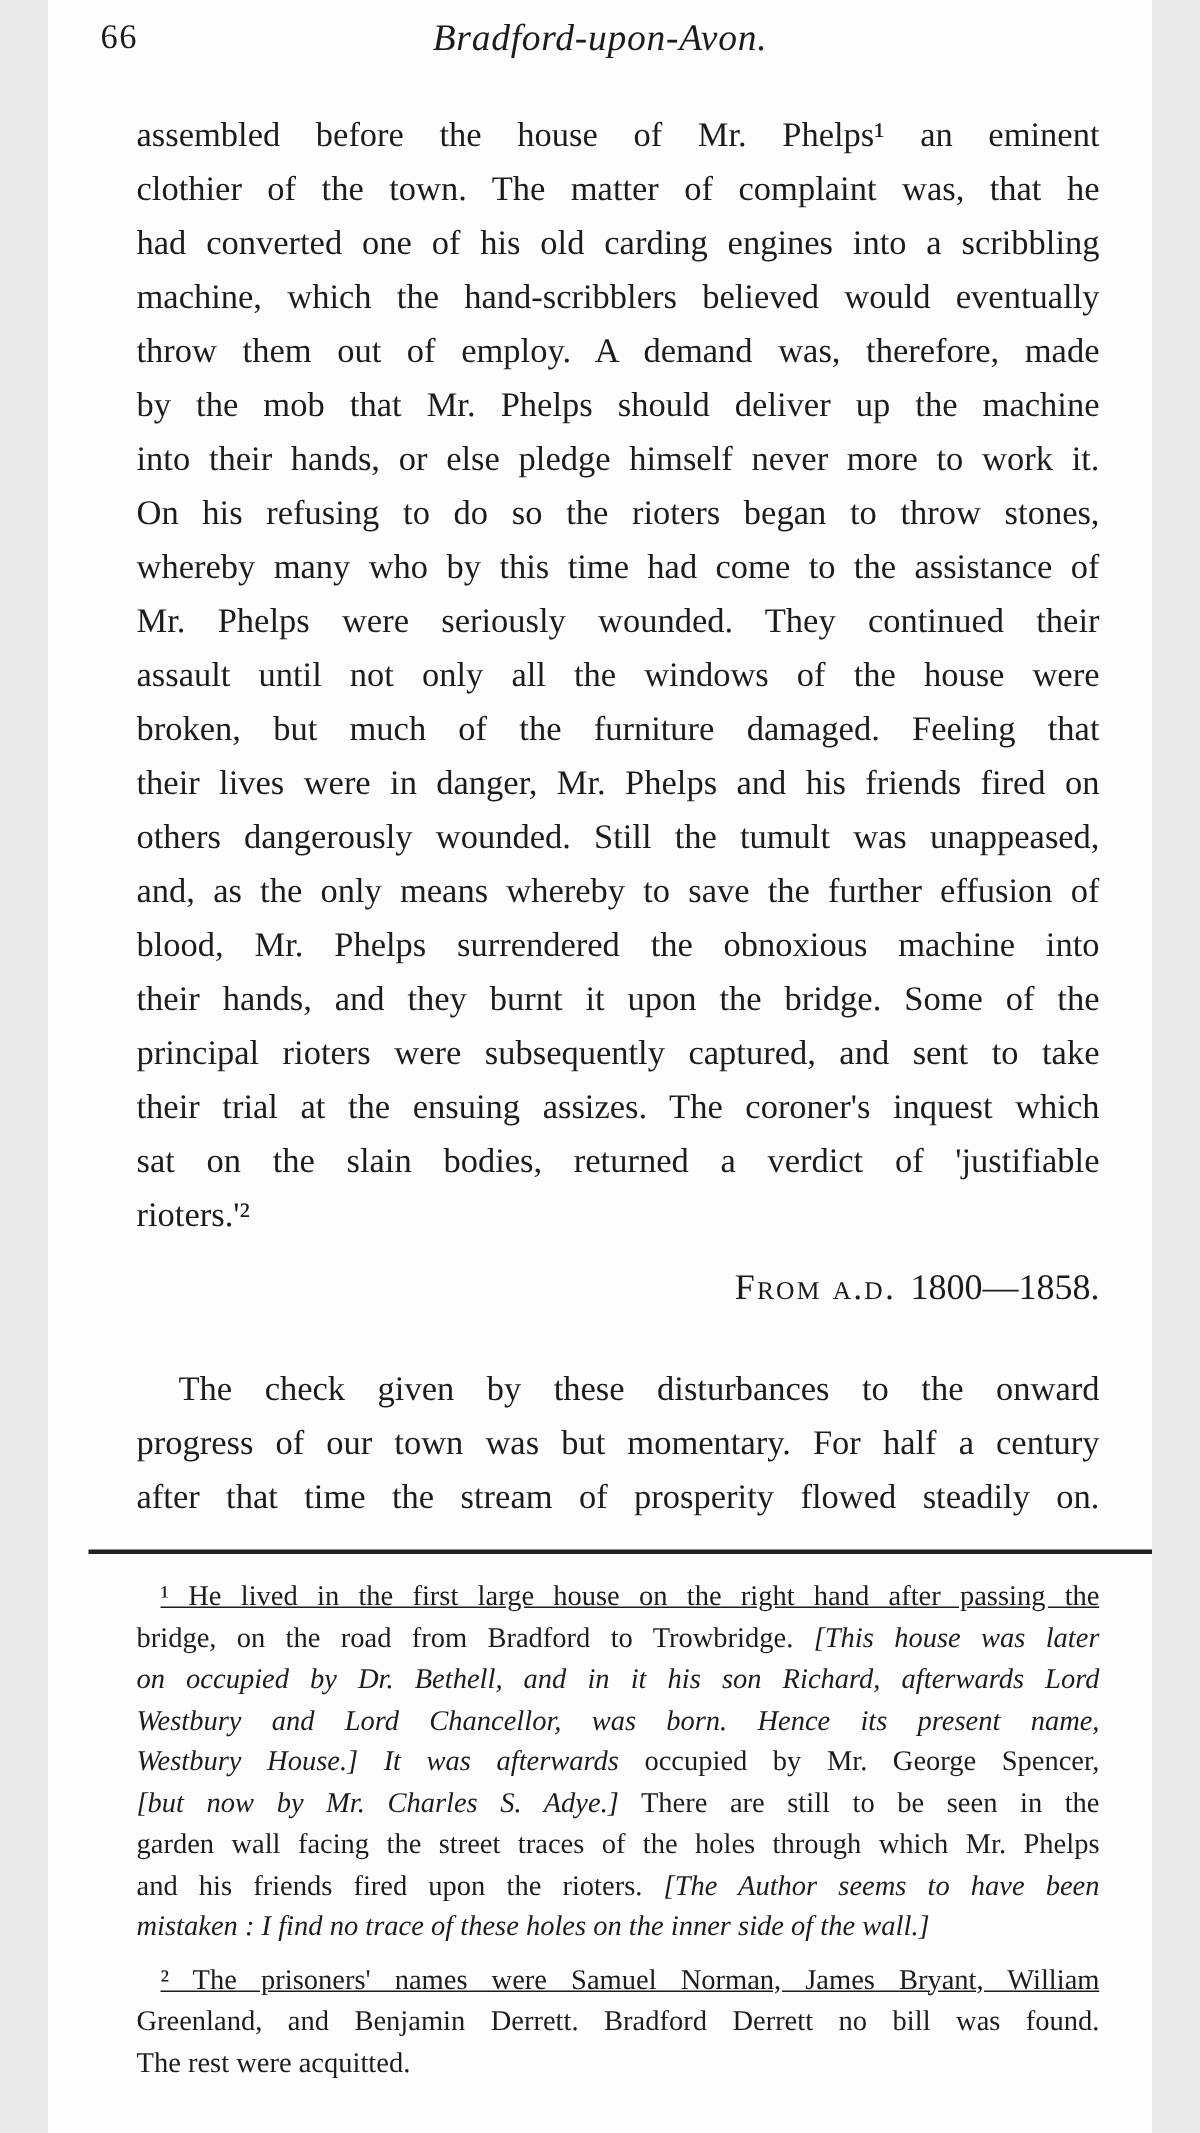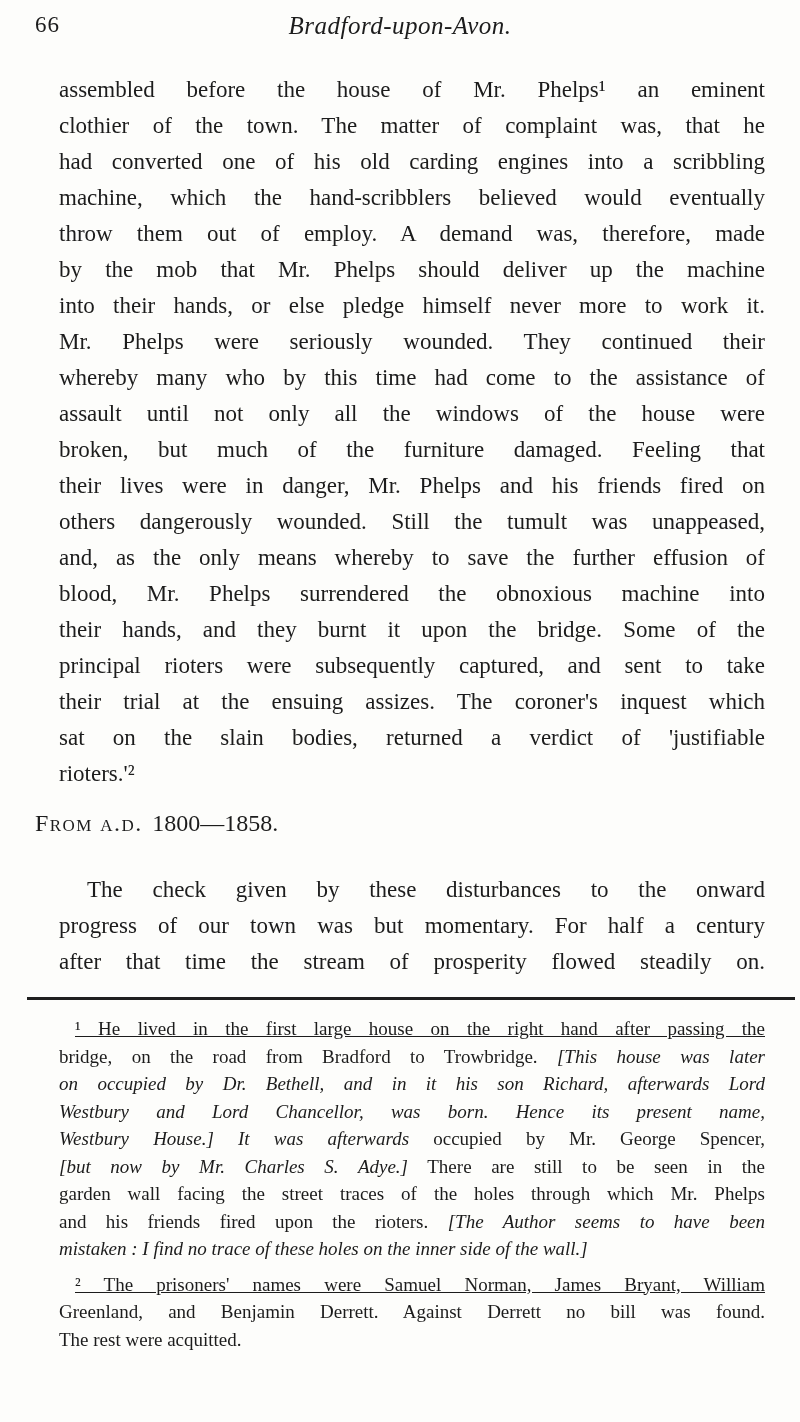--- a/index.html
+++ b/index.html
@@ -1,19 +1,19 @@
 <!DOCTYPE html>
 <html><head>
 <meta charset="utf-8">
 <style>
   html, body { margin: 0; padding: 0; }
   body { background: #e9e9e9; font-family: "Liberation Serif", "DejaVu Serif", serif; }
   .page {
     position: relative;
-    width: 800px;
+    width: 736px;
     height: 1422px;
     margin: 0 auto;
     background: #fdfdfb;
     color: #1c1c1c;
     box-sizing: border-box;
     padding: 10px 35px 0 35px;
     overflow: hidden;
   }
   
   .running-head { position: relative; height: 34px; }
@@ -34,21 +34,21 @@
     text-justify: inter-word;
     overflow: hidden;
     white-space: normal;
     margin-left: 24px;
   }
   .tline-last { text-align-last: left; }
   .para-indent .tline:first-child { text-indent: 28px; }
   
   .section-heading {
     margin: 16px 0 34px 0;
-    text-align: left;
+    text-align: right;
     font-weight: normal;
     font-size: 24px;
     line-height: 30px;
   }
   .sc { font-variant: small-caps; letter-spacing: 0.06em; }
   .years { margin-left: 0.4em; }
   
   .footnote-rule {
     height: 3px;
     background: #1f1f1f;
@@ -73,22 +73,23 @@
 
   <main>
     <div class="para para-1">
         <div class="tline"><span>assembled before the house of Mr. Phelps¹ an eminent</span></div>
         <div class="tline"><span>clothier of the town. The matter of complaint was, that he</span></div>
         <div class="tline"><span>had converted one of his old carding engines into a scribbling</span></div>
         <div class="tline"><span>machine, which the hand-scribblers believed would eventually</span></div>
         <div class="tline"><span>throw them out of employ. A demand was, therefore, made</span></div>
         <div class="tline"><span>by the mob that Mr. Phelps should deliver up the machine</span></div>
         <div class="tline"><span>into their hands, or else pledge himself never more to work it.</span></div>
+        <div class="tline"><span>On his refusing to do so the rioters began to throw stones,</span></div>
+        <div class="tline"><span>whereby many who by this time had come to the assistance of</span></div>
         <div class="tline"><span>Mr. Phelps were seriously wounded. They continued their</span></div>
-        <div class="tline"><span>whereby many who by this time had come to the assistance of</span></div>
         <div class="tline"><span>assault until not only all the windows of the house were</span></div>
         <div class="tline"><span>broken, but much of the furniture damaged. Feeling that</span></div>
         <div class="tline"><span>their lives were in danger, Mr. Phelps and his friends fired on</span></div>
         <div class="tline"><span>others dangerously wounded. Still the tumult was unappeased,</span></div>
         <div class="tline"><span>and, as the only means whereby to save the further effusion of</span></div>
         <div class="tline"><span>blood, Mr. Phelps surrendered the obnoxious machine into</span></div>
         <div class="tline"><span>their hands, and they burnt it upon the bridge. Some of the</span></div>
         <div class="tline"><span>principal rioters were subsequently captured, and sent to take</span></div>
         <div class="tline"><span>their trial at the ensuing assizes. The coroner's inquest which</span></div>
         <div class="tline"><span>sat on the slain bodies, returned a verdict of 'justifiable</span></div>
@@ -115,19 +116,19 @@
           <div class="tline"><span class="ital">on occupied by Dr. Bethell, and in it his son Richard, afterwards Lord</span></div>
           <div class="tline"><span class="ital">Westbury and Lord Chancellor, was born. Hence its present name,</span></div>
           <div class="tline"><span class="ital">Westbury House.] It was afterwards</span><span> occupied by Mr. George Spencer,</span></div>
           <div class="tline"><span class="ital">[but now by Mr. Charles S. Adye.]</span><span> There are still to be seen in the</span></div>
           <div class="tline"><span>garden wall facing the street traces of the holes through which Mr. Phelps</span></div>
           <div class="tline"><span>and his friends fired upon the rioters. </span><span class="ital">[The Author seems to have been</span></div>
           <div class="tline tline-last"><span class="ital">mistaken : I find no trace of these holes on the inner side of the wall.]</span></div>
         </div>
       <div class="footnote footnote-2">
           <div class="tline"><span>² The prisoners' names were Samuel Norman, James Bryant, William</span></div>
-          <div class="tline"><span>Greenland, and Benjamin Derrett. Against Derrett no bill was found.</span></div>
+          <div class="tline"><span>Greenland, and Benjamin Derrett. Bradford Derrett no bill was found.</span></div>
           <div class="tline tline-last"><span>The rest were acquitted.</span></div>
         </div>
     </div>
   </footer>
 
 </div>
 
 </body></html>

